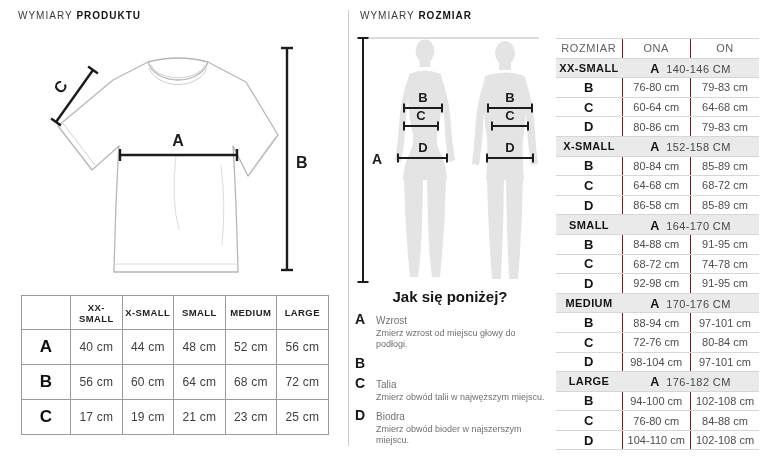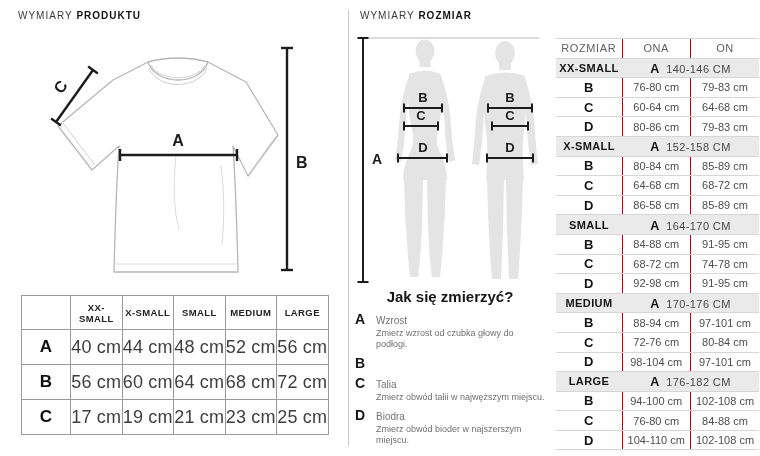--- a/index.html
+++ b/index.html
@@ -13,21 +13,21 @@
 
   .vdivider{position:absolute;left:348px;top:10px;width:1px;height:436px;background:#cccccc;}
 
   
   table.pt{position:absolute;left:21px;top:295px;border-collapse:collapse;table-layout:fixed;}
   .pt th,.pt td{border:1px solid #9a9a9a;text-align:center;vertical-align:middle;padding:0;}
   .pt col.c0{width:49px;} .pt col.cs{width:51.5px;}
   .pt tr{height:35px;} .pt tr.hrow{height:34px;}
   .pt .hrow th{font-size:9.5px;font-weight:700;color:#212121;letter-spacing:0.4px;}
   .pt th.rl{font-size:17px;font-weight:700;color:#101010;}
-  .pt td.v{font-size:18px;color:#3e3e3e;letter-spacing:0.2px;margin-left:44px;}
+  .pt td.v{font-size:12px;color:#3e3e3e;letter-spacing:0.2px;margin-left:44px;}
 
   
   table.rt{position:absolute;left:556px;top:38px;width:203px;border-collapse:collapse;table-layout:fixed;}
   .rt col.r0{width:66px;} .rt col.r1{width:68.5px;} .rt col.r2{width:68.5px;}
   .rt th,.rt td{border-bottom:1px solid #d6d6d6;padding:0;height:18.6px;text-align:center;vertical-align:middle;}
   .rt tr.hdr th{border-top:1px solid #d6d6d6;font-weight:400;color:#5f5f5f;font-size:11px;letter-spacing:0.6px;}
   .rt .vsep{border-left:1px solid #7f1d1d;}
   .rt tr.grp td{background:#eaeaea;}
   .rt td.szl{font-weight:700;color:#141414;font-size:11px;letter-spacing:0.4px;}
   .rt td.ltr{font-weight:700;color:#141414;font-size:13px;}
@@ -190,27 +190,27 @@
     <path d="M134 128 L180 128"></path>
       <path d="M134 123.5 L134 132.5"></path>
       <path d="M180 123.5 L180 132.5"></path>
   </g>
   <text x="157" y="72" text-anchor="middle" font-size="13" font-weight="bold" fill="#1c1c1c">B</text>
   <text x="157" y="90" text-anchor="middle" font-size="13" font-weight="bold" fill="#1c1c1c">C</text>
   <text x="157" y="122" text-anchor="middle" font-size="13" font-weight="bold" fill="#1c1c1c">D</text>
 </svg>
 
 <div class="howto">
-  <div class="howto-h">Jak się zmierzyć?</div>
+  <div class="howto-h">Jak się poniżej?</div>
 
   <div class="hitem">
     <span class="hletter">A</span>
     <div>
       <div class="hlabel">Wzrost</div>
-      <div class="hdesc">Zmierz wzrost od czubka głowy do podłogi.</div>
+      <div class="hdesc">Zmierz wzrost od miejscu głowy do podłogi.</div>
     </div>
   </div>
   <div class="hitem">
     <span class="hletter">B</span>
   </div>
   <div class="hitem">
     <span class="hletter">C</span>
     <div>
       <div class="hlabel">Talia</div>
       <div class="hdesc">Zmierz obwód talii w najwęższym miejscu.</div>

